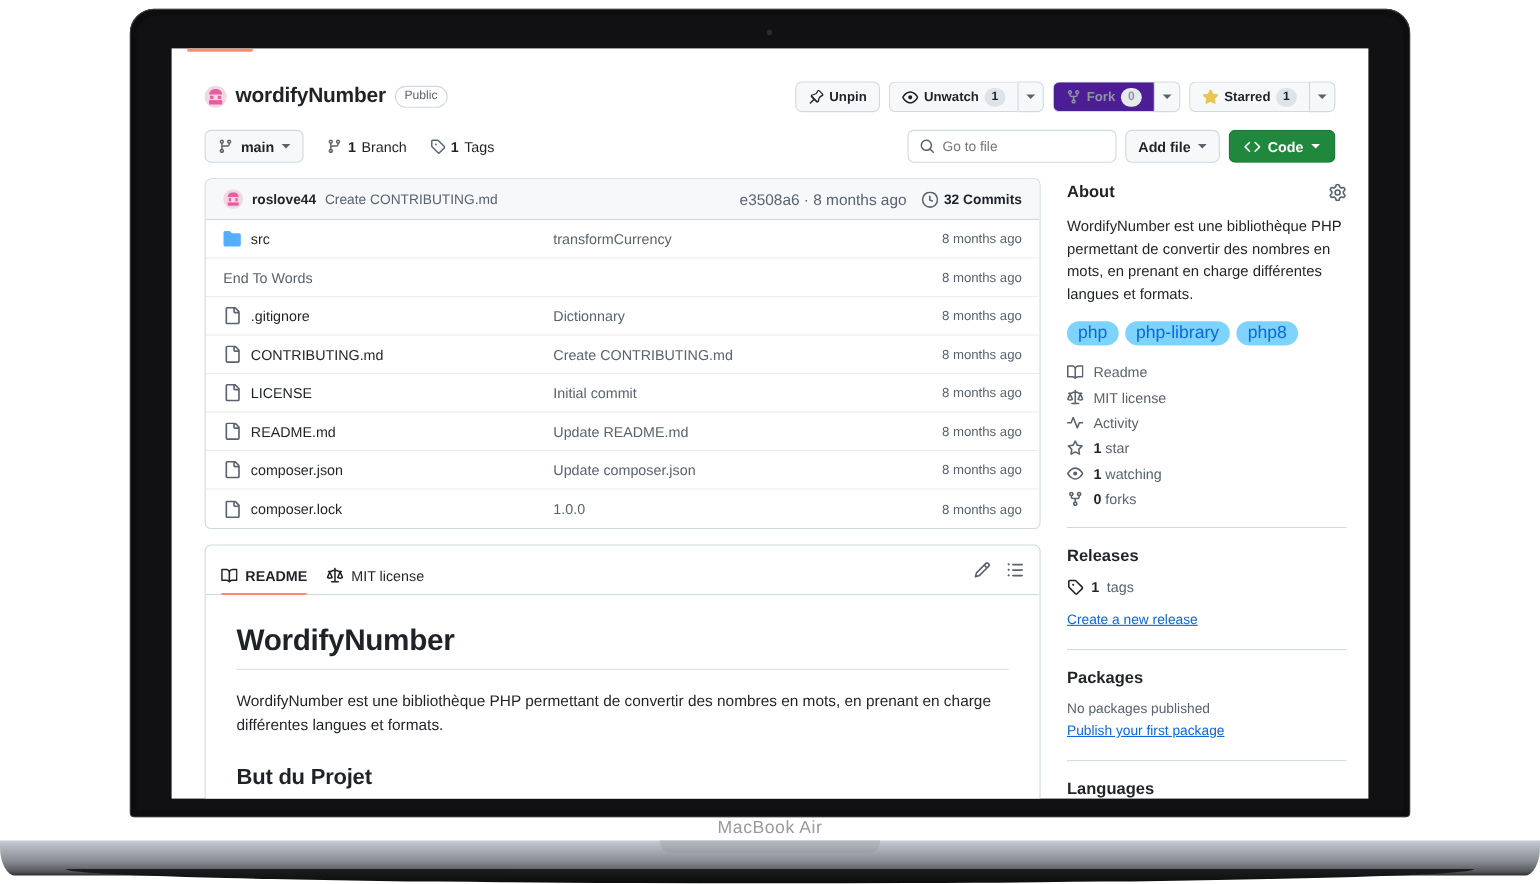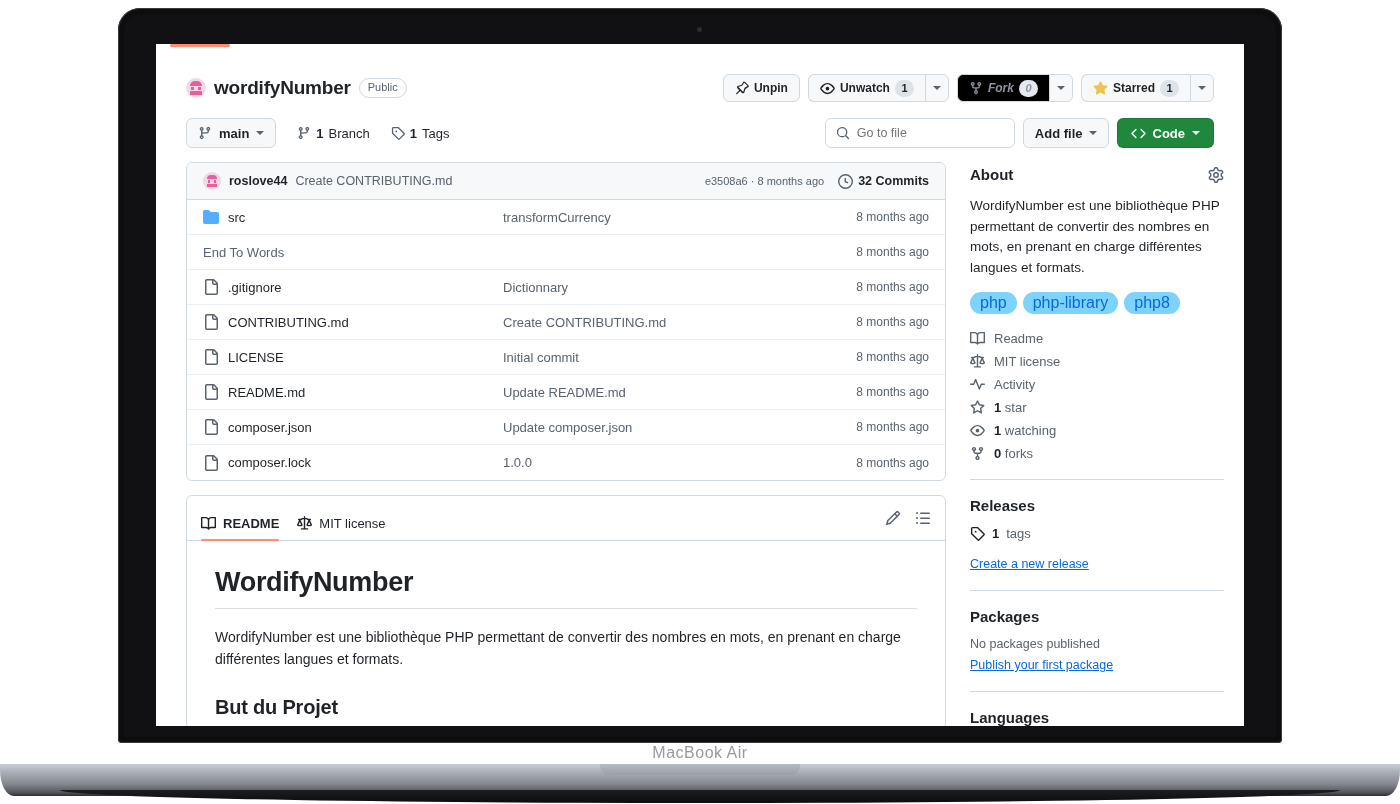--- a/index.html
+++ b/index.html
@@ -96,21 +96,21 @@
 
   .repo-actions { display: flex; align-items: center; gap: 8px; }
   .btn {
     display: inline-flex; align-items: center; gap: 5px;
     height: 28px; padding: 0 11px;
     border: 1px solid #d1d9e0; border-radius: 6px;
     background: #f6f8fa; color: #1f2328;
     font-size: 12px; font-weight: 600; white-space: nowrap;
     font-family: "Liberation Sans", sans-serif;
   }
-  .btn.disabled { color: #8c959f; background: #000000; font-style: italic; }
+  .btn.disabled { color: #8c959f; background: #4c1d95; }
   .btn-group { display: flex; }
   .btn-group .btn:first-child { border-radius: 6px 0 0 6px; border-right: none; }
   .btn-group .btn.caret-only { border-radius: 0 6px 6px 0; padding: 0 7px; }
   .counter {
     display: inline-block; background: #dee3e9; color: #1f2328;
     border-radius: 20px; font-size: 11px; font-weight: 600;
     padding: 0 6px; line-height: 17px; min-width: 19px; text-align: center;
   }
   .counter.muted { background: #e6eaef; color: #8c959f; }
   .caret {
@@ -187,21 +187,21 @@
     position: relative; overflow: hidden; flex: none;
   }
   .commit-avatar i { position: absolute; background: #e85d9e; }
   .commit-avatar .a1 { left: 4px; top: 3px; width: 10px; height: 4px; border-radius: 5px 5px 0 0; }
   .commit-avatar .a2 { left: 5px; top: 8px; width: 2px; height: 3px; }
   .commit-avatar .a3 { left: 11px; top: 8px; width: 2px; height: 3px; }
   .commit-avatar .a4 { left: 4px; top: 12px; width: 10px; height: 3px; }
   .commit-author { font-size: 12.5px; font-weight: 600; color: #1f2328; }
   .commit-msg { font-size: 12.5px; color: #59636e; }
   .commit-right { display: flex; align-items: center; gap: 14px; }
-  .commit-hash { font-size: 11px; color: #59636e; text-align: center; }
+  .commit-hash { font-size: 14px; color: #59636e; text-align: center; }
   .commit-count {
     display: inline-flex; align-items: center; gap: 5px;
     font-size: 12.5px; color: #1f2328; font-weight: 600;
   }
 
   .file-row {
     display: flex; align-items: center; height: 35px;
     border-bottom: 1px solid #eaeef2; padding: 0 16px;
     font-size: 13px;
   }

